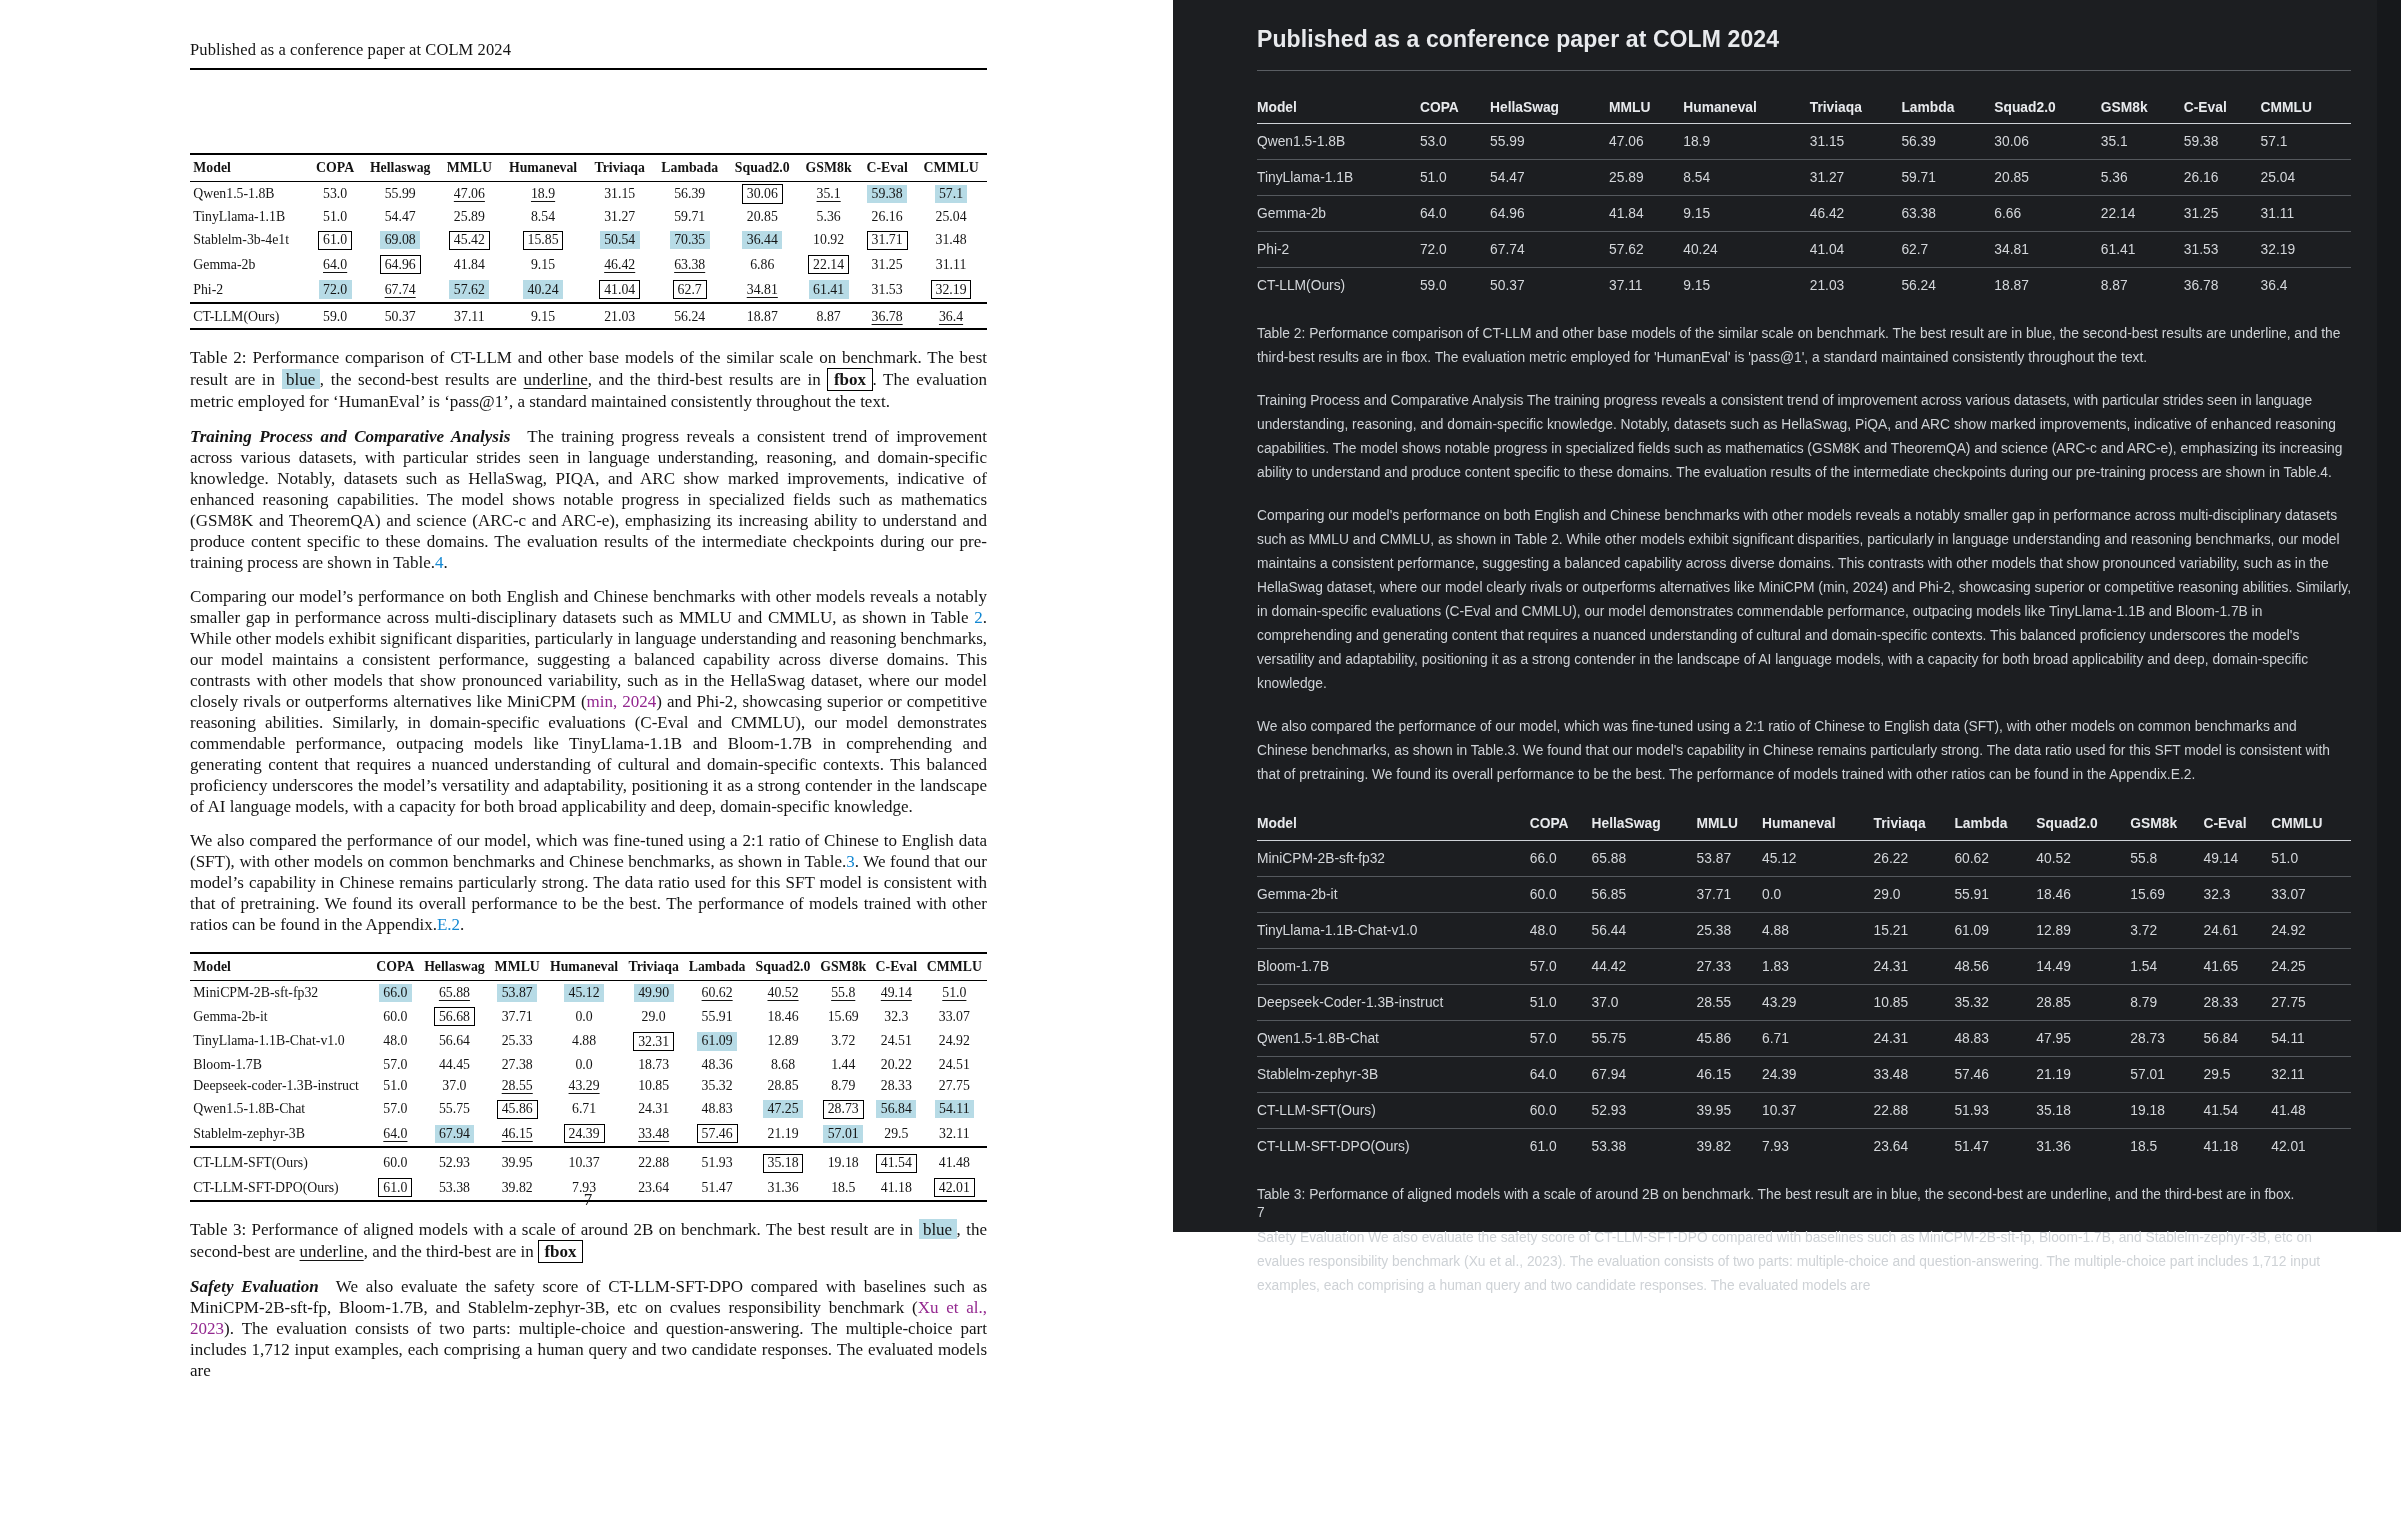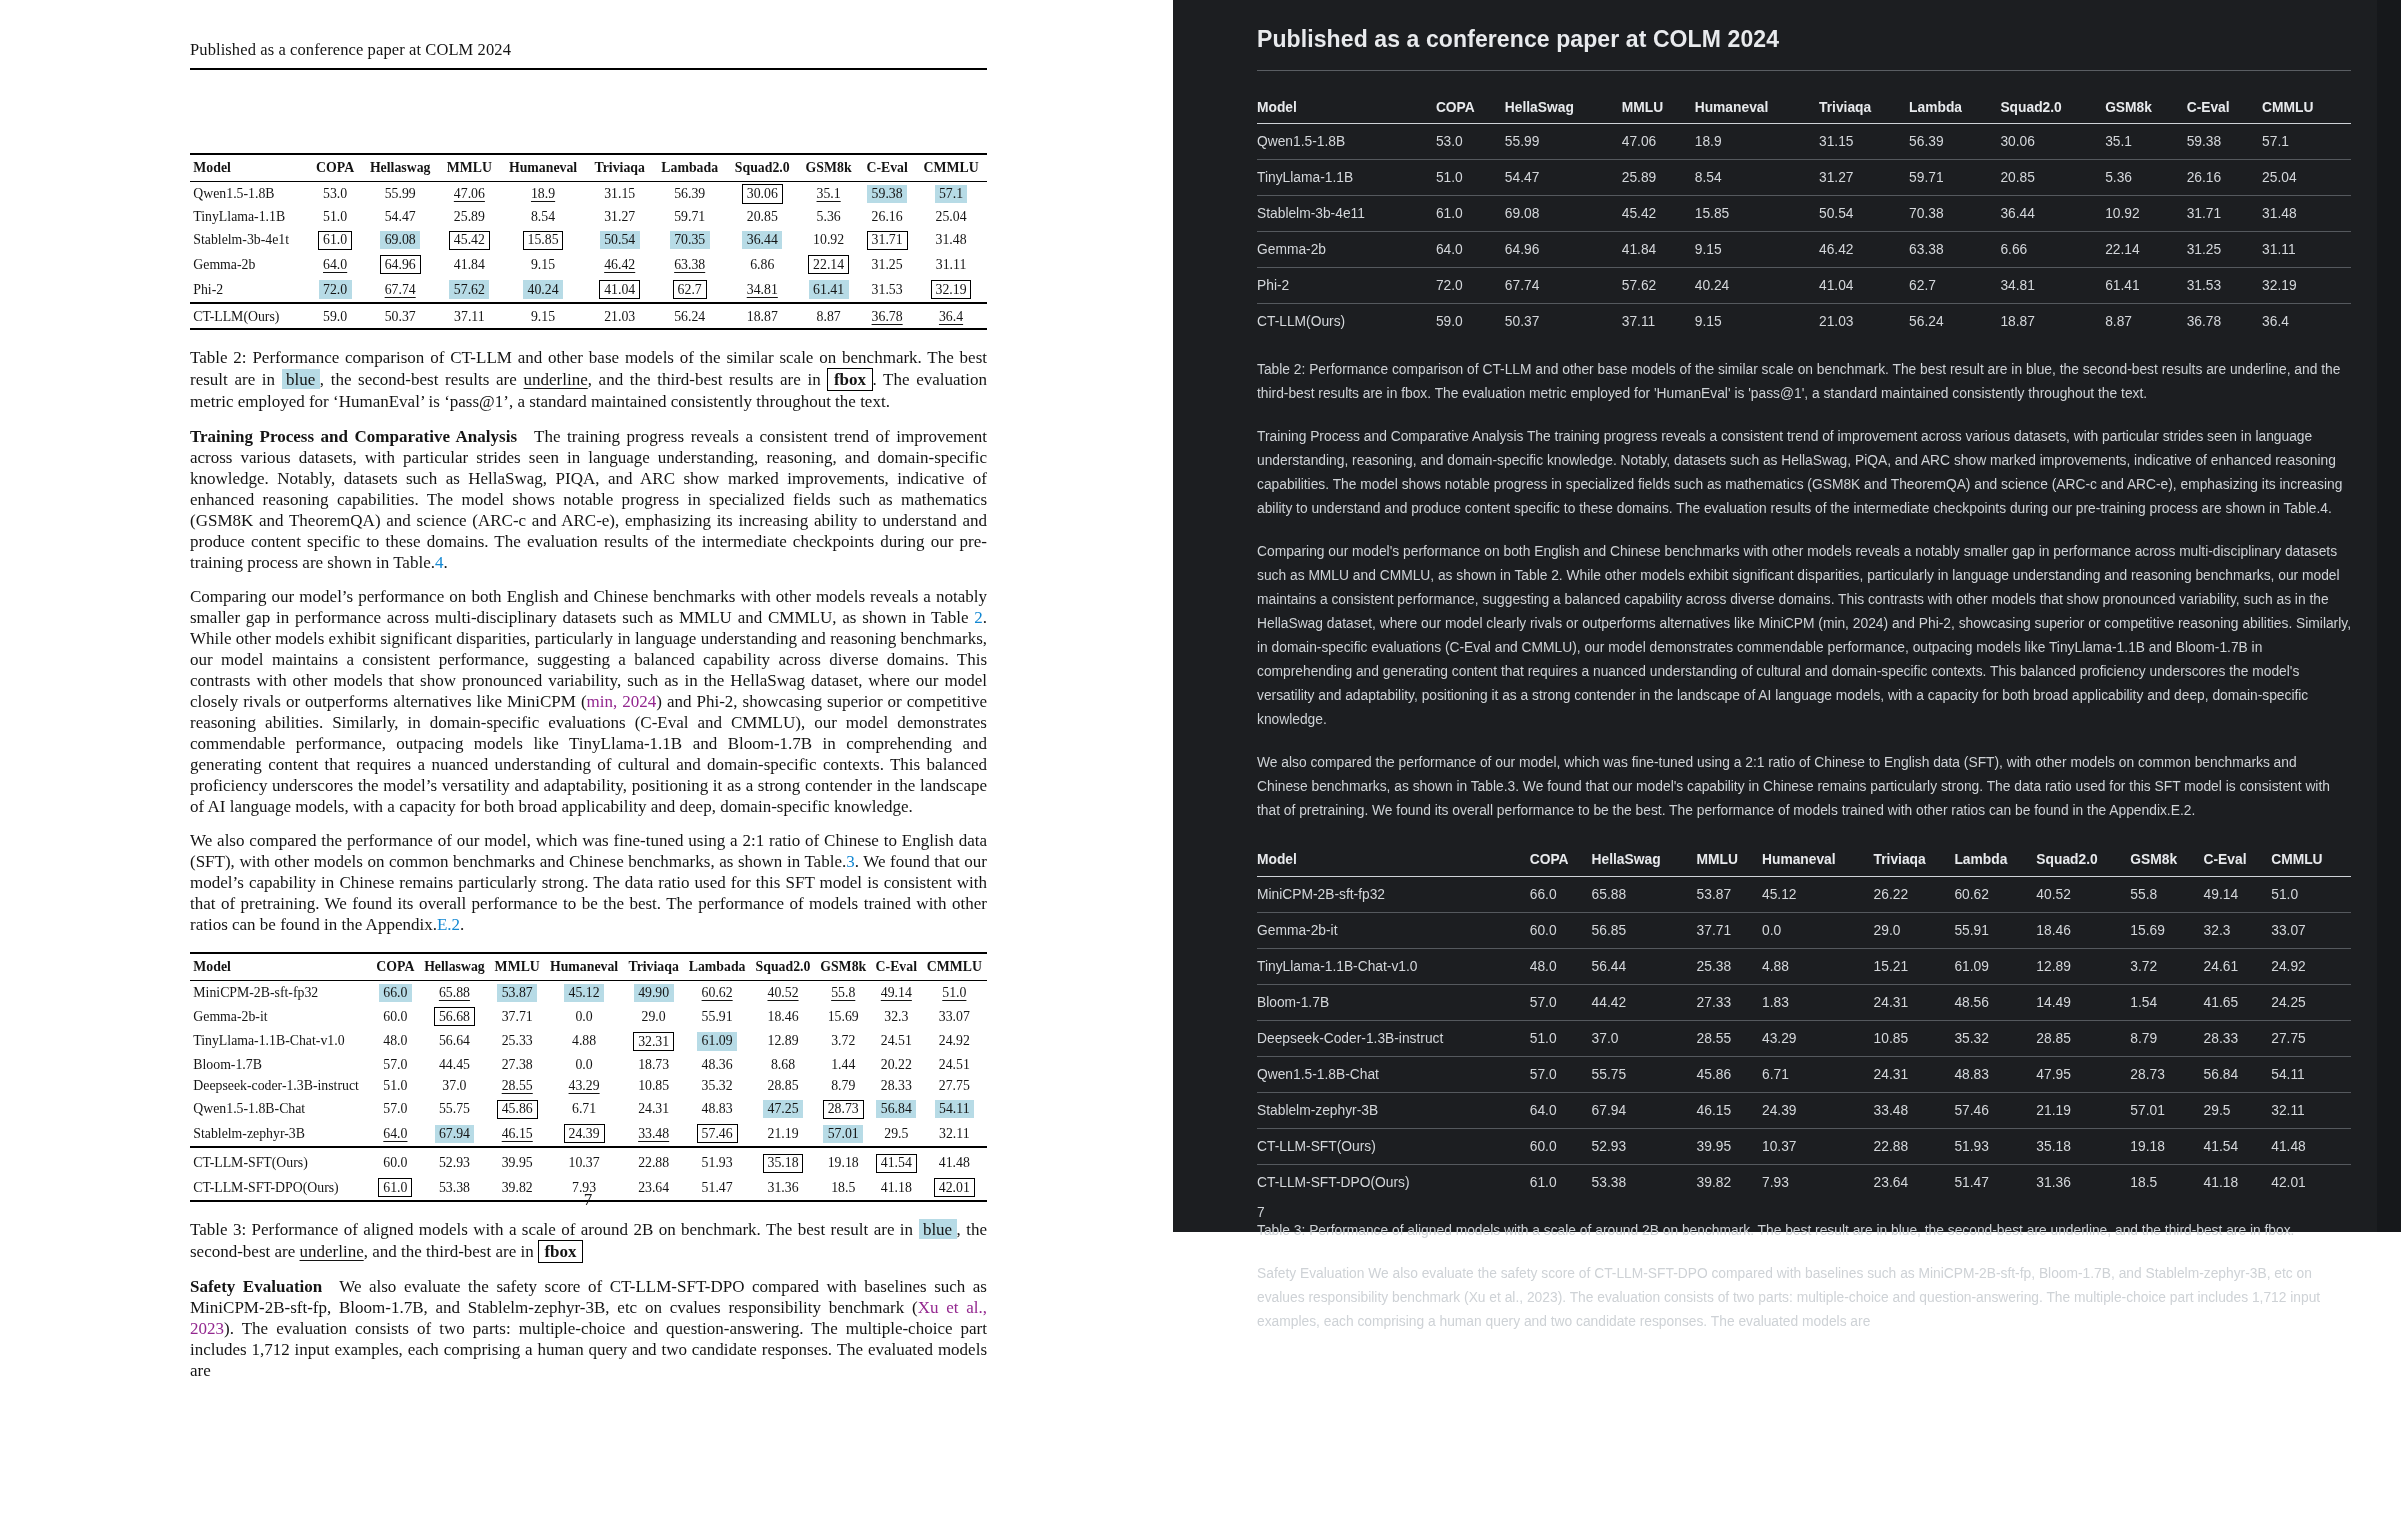--- a/index.html
+++ b/index.html
@@ -37,21 +37,21 @@
   table.paper-table td{
     text-align:center;padding:2.8px 3.3px;white-space:nowrap;
   }
   table.paper-table th:first-child, table.paper-table td:first-child{text-align:left;}
   table.paper-table tr.ours-first td{border-top:2.8px double #000;padding-top:5.5px;}
   .c-b{display:inline-block;background:var(--hl);padding:1.1px 4.4px;}
   .c-u{text-decoration:underline;text-underline-offset:3.3px;text-decoration-thickness:1.1px;}
   .c-f{display:inline-block;border:1.1px solid #000;padding:0.6px 3.9px;line-height:1.15;}
   .lp-caption{margin-top:16.5px;font-size:17px;line-height:22px;text-align:justify;}
   .lp-para{margin-top:13.2px;font-size:17px;line-height:21px;text-align:justify;}
-  .r-bold{font-weight:bold;}
+  .r-bold{font-weight:bold;font-style:italic;}
   .r-hl{background:var(--hl);padding:0.6px 4.4px;}
   .r-ul{text-decoration:underline;text-underline-offset:2.8px;text-decoration-thickness:0.8px;}
   .r-box{border:1.1px solid #000;padding:1.1px 5.5px;font-weight:bold;}
   .r-link{color:var(--link);}
   .r-cite{color:var(--cite);margin-top:28px;}
   .lp-pagenum{position:absolute;bottom:22px;left:190px;width:796px;text-align:center;font-size:17px;}
 
   
   .page-right{
     flex:1;height:100%;background:var(--dark-bg);color:var(--dark-text);
@@ -375,33 +375,20 @@
               <td>25.89</td>
               <td>8.54</td>
               <td>31.27</td>
               <td>59.71</td>
               <td>20.85</td>
               <td>5.36</td>
               <td>26.16</td>
               <td>25.04</td>
             </tr>
             <tr>
-              <td>Stablelm-3b-4e11</td>
-              <td>61.0</td>
-              <td>69.08</td>
-              <td>45.42</td>
-              <td>15.85</td>
-              <td>50.54</td>
-              <td>70.38</td>
-              <td>36.44</td>
-              <td>10.92</td>
-              <td>31.71</td>
-              <td>31.48</td>
-            </tr>
-            <tr>
               <td>Gemma-2b</td>
               <td>64.0</td>
               <td>64.96</td>
               <td>41.84</td>
               <td>9.15</td>
               <td>46.42</td>
               <td>63.38</td>
               <td>6.66</td>
               <td>22.14</td>
               <td>31.25</td>

